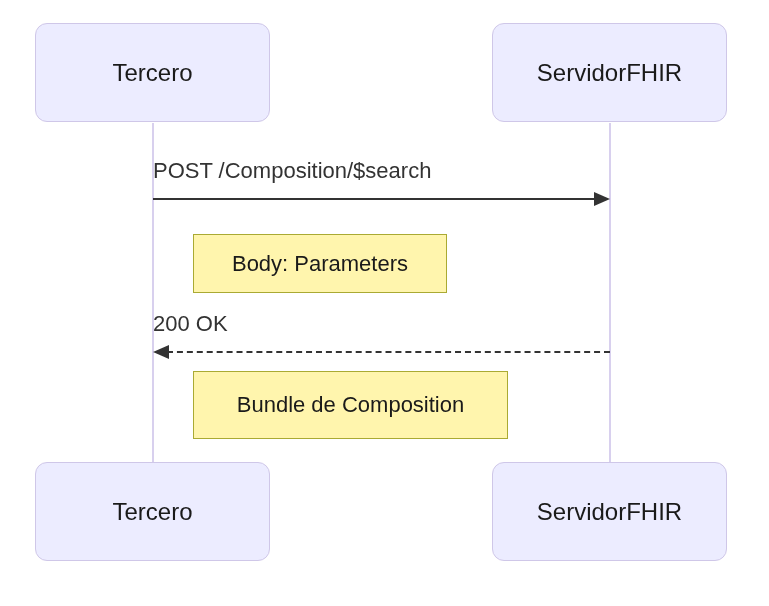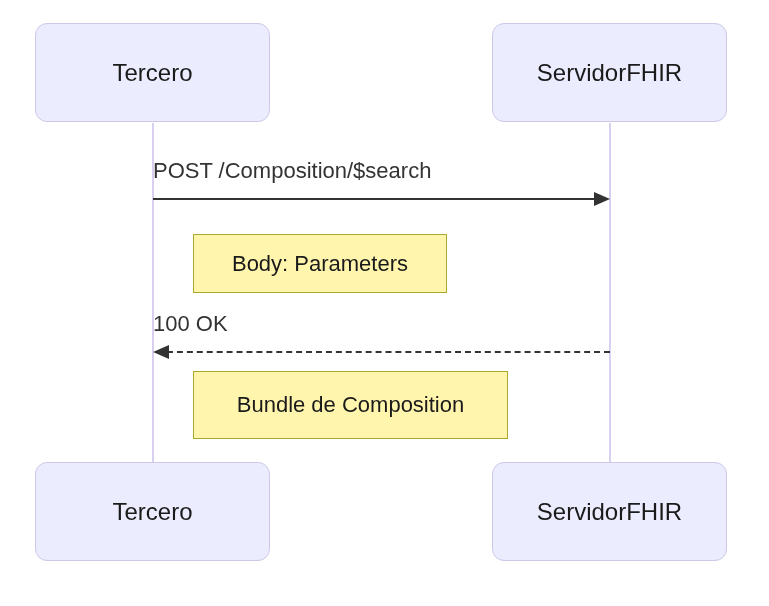--- a/index.html
+++ b/index.html
@@ -124,21 +124,21 @@
   </div>
 
   <div class="msg-label msg1-label">POST /Composition/$search</div>
   <div class="arrow-line arrow1-line"></div>
   <div class="arrowhead arrowhead-right"></div>
 
   <div class="note-box note1">
     <span>Body: Parameters</span>
   </div>
 
-  <div class="msg-label msg2-label">100 OK</div>
+  <div class="msg-label msg2-label">200 OK</div>
   <div class="arrow-line arrow2-line"></div>
   <div class="arrowhead arrowhead-left"></div>
 
   <div class="note-box note2">
     <span>Bundle de Composition</span>
   </div>
 
   <div class="actor-box actor-bl">
     <span>Tercero</span>
   </div>

